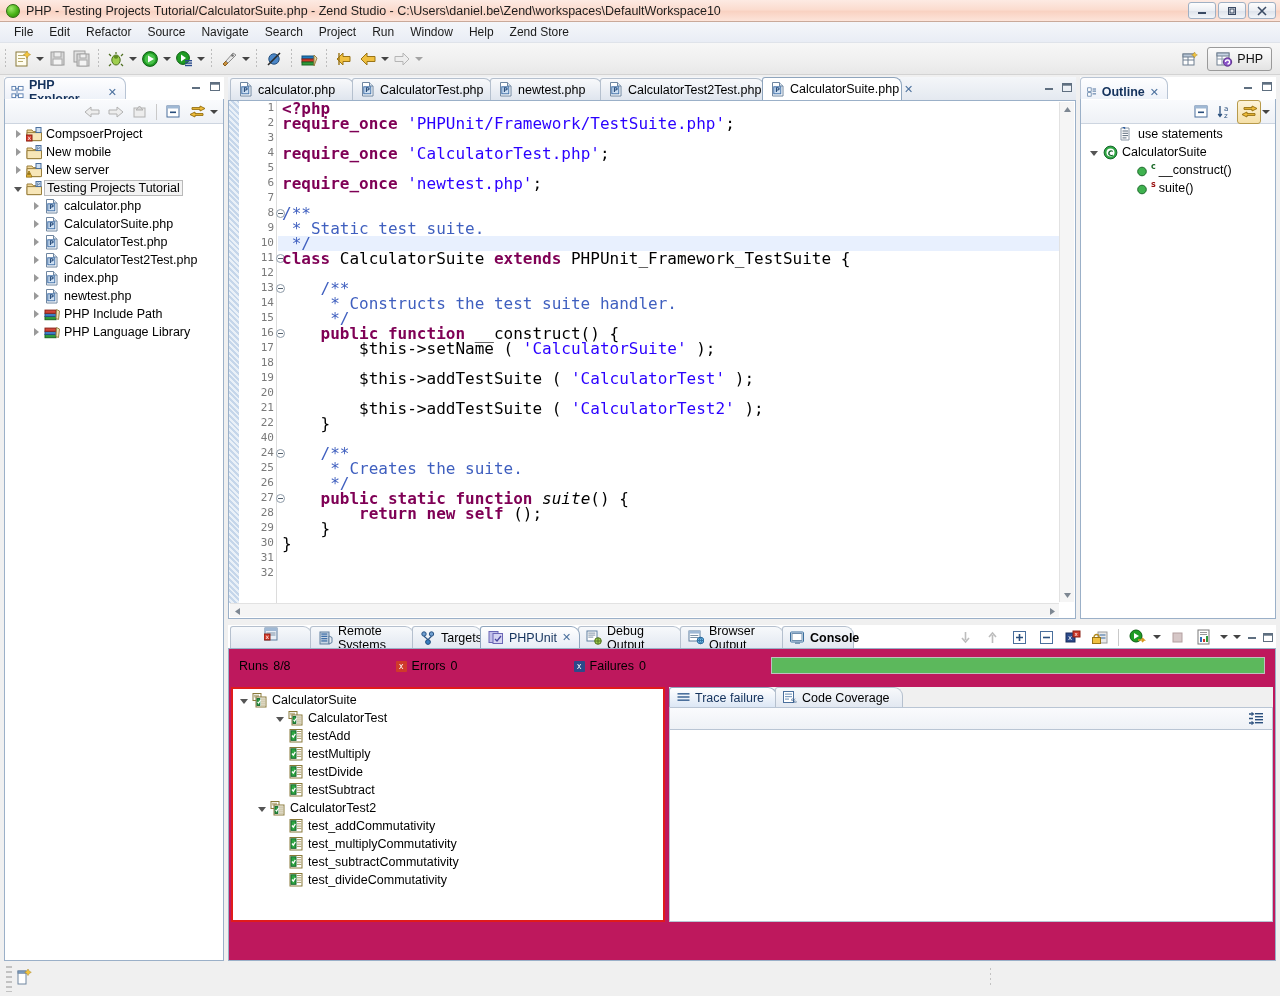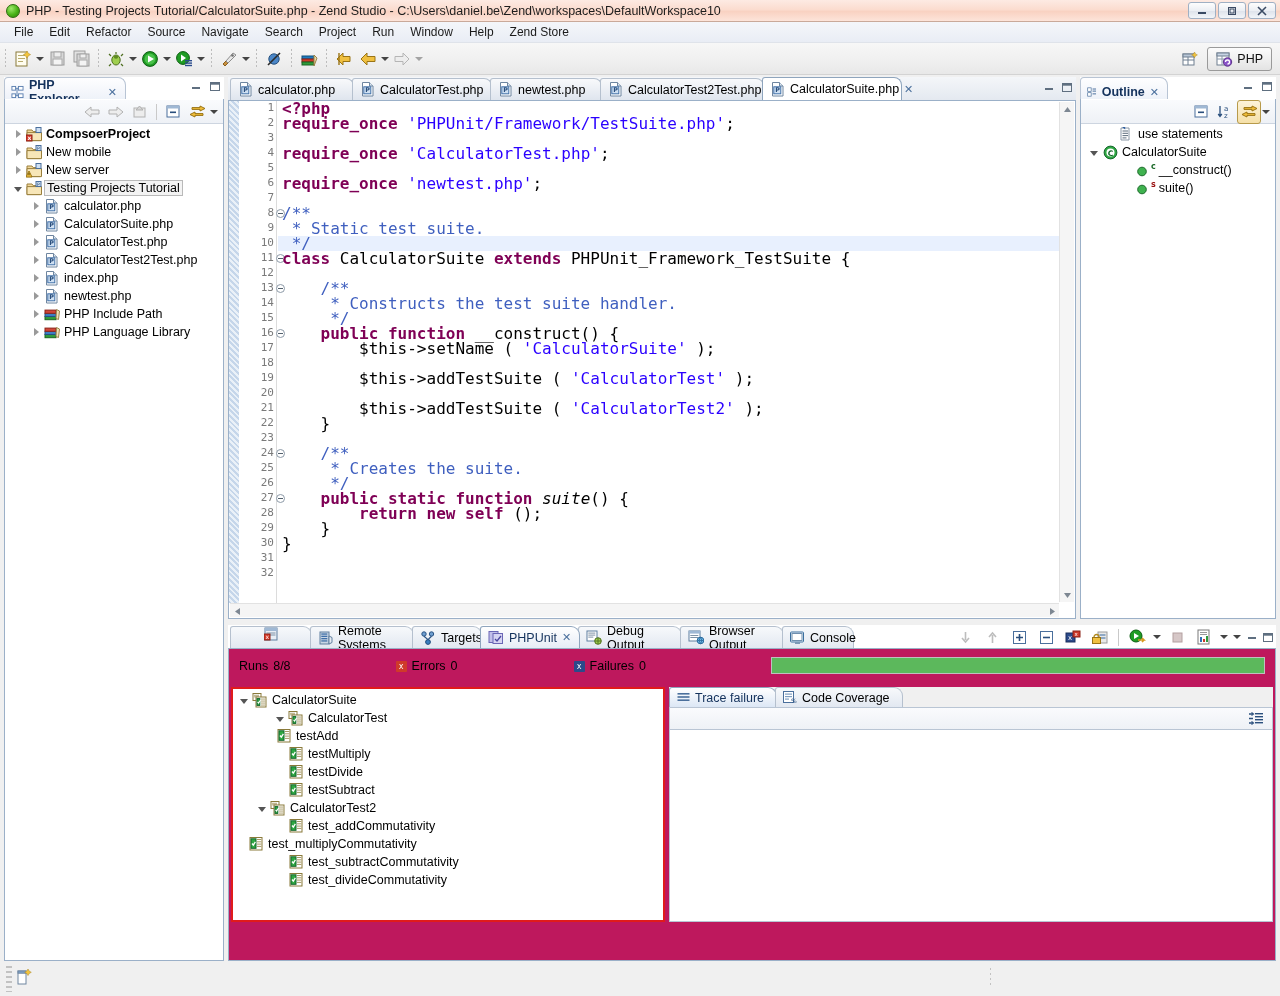--- a/index.html
+++ b/index.html
@@ -147,21 +147,21 @@
   
   #bottom { left: 228px; top: 625px; width: 1048px; height: 336px; }
   .bot-tabbar { position: absolute; left:0; top:0; height: 23px; width: 100%; }
   .bottab {
     position: absolute; top: 1px; height: 22px; display:flex; align-items:center; gap:5px; padding: 0 7px;
     font-size: 12.5px;
     background: linear-gradient(to bottom,#f7f9fb,#e2e8f1);
     border: 1px solid #b5c0ce; border-bottom: none; border-radius: 3px 9px 0 0;
   }
   .bottab.active { background: linear-gradient(to bottom,#ffffff,#e6ecf6); border-color:#8fa5bd; z-index:4; color:#14325c;}
-  .bottab.bold { font-weight: normal; }
+  .bottab.bold { font-weight: bold; }
   .bot-tools { position: absolute; right: 2px; top: 2px; height: 20px; display:flex; align-items:center; gap:3px;}
   .botbody { position:absolute; left:0; top:23px; right:0; bottom:0; background:#be185d; border:1px solid #9bb0c8;}
   .statusrow { position:absolute; left:0; top:0; right:0; height:34px; display:flex; align-items:center; font-size:12.5px;}
   .stat { display:flex; align-items:center; gap:5px; }
   .minibadge { width:11px; height:11px; display:inline-flex; align-items:center; justify-content:center;
       font-size:8px; color:#fff; font-family:"DejaVu Sans Mono", monospace; border-radius:1px;}
   .progress-outer { position:absolute; right:10px; top:8px; width:494px; height:17px;
       background:#bfbfbf; padding:1px; }
   .progress-inner { height:100%; background:#5cb85c; }
   .tree-pane { position:absolute; left:2px; top:38px; width:434px; bottom:38px;
@@ -406,21 +406,21 @@
         <div class="tbtn">
           <svg width="17" height="15" viewBox="0 0 17 15">
             <path d="M11 2 L16 4.5 L11 7 L11 5.4 L3 5.4 L3 3.6 L11 3.6 z" fill="#f0bd3a" stroke="#9a7415"></path>
             <path d="M6 8 L1 10.5 L6 13 L6 11.4 L14 11.4 L14 9.6 L6 9.6 z" fill="#f0bd3a" stroke="#9a7415"></path>
           </svg>
         </div>
         <div class="arrowdn"></div>
       </div>
       <div class="tree" style="top:26px; bottom:1px;">
         <div id="explorer-rows">
-            <div class="trow" style="padding-left:6px;font-weight:bold;">
+            <div class="trow" style="padding-left:6px;">
               <span class="twist collapsed"></span>
               <span class="ticon">
                 <svg width="17" height="15" viewBox="0 0 17 15">
                   <path d="M1 3 h5 l1.2 1.6 h7.3 v9 H1 z" fill="#f2d89a" stroke="#9a7f3c"></path>
                   <path d="M1 5.6 h14.5 v8 H1 z" fill="#f7e6b8" stroke="#9a7f3c"></path>
                   <rect x="10" y="0.5" width="5" height="5" fill="#cfe0f2" stroke="#4a6f9c"></rect>
                   <rect x="0" y="8" width="6" height="6" fill="#d63b2a" stroke="#8c2217"></rect>
                   <text x="1.6" y="12.8" font-family="DejaVu Sans" font-size="6" fill="#fff">x</text>
                 </svg>
               </span>
@@ -657,21 +657,21 @@
             <div class="gutline">13<span class="fold"></span></div>
             <div class="gutline">14</div>
             <div class="gutline">15</div>
             <div class="gutline">16<span class="fold"></span></div>
             <div class="gutline">17</div>
             <div class="gutline">18</div>
             <div class="gutline">19</div>
             <div class="gutline">20</div>
             <div class="gutline">21</div>
             <div class="gutline">22</div>
-            <div class="gutline">23</div>
+            <div class="gutline">40</div>
             <div class="gutline">24<span class="fold"></span></div>
             <div class="gutline">25</div>
             <div class="gutline">26</div>
             <div class="gutline">27<span class="fold"></span></div>
             <div class="gutline">28</div>
             <div class="gutline">29</div>
             <div class="gutline">30</div>
             <div class="gutline">31</div>
             <div class="gutline">32</div>
           </div>
@@ -1028,21 +1028,21 @@
                   <rect x="5" y="5.6" width="2.8" height="6.8" fill="#2fa843" stroke="#13652a"></rect>
                   <path d="M5.6 8.8 L6.6 10 L8.6 7" stroke="#fff" stroke-width="1.1" fill="none"></path>
                   <rect x="9" y="5.6" width="4.2" height="0.9" fill="#a79a65"></rect>
                   <rect x="9" y="7.6" width="4.2" height="0.9" fill="#a79a65"></rect>
                   <rect x="9" y="9.6" width="4.2" height="0.9" fill="#a79a65"></rect>
                   <rect x="9" y="11.6" width="4.2" height="0.9" fill="#a79a65"></rect>
                 </svg>
               </span>
               <span class="tlabel">CalculatorTest</span>
             </div>
-            <div class="trow" style="padding-left:28px;">
+            <div class="trow" style="padding-left:40px;">
               <span class="twist"></span>
               <span class="ticon">
                 <svg width="15" height="14" viewBox="0 0 15 14">
                   <rect x="1" y="0.5" width="12" height="12.5" fill="#fff" stroke="#8a7a3a"></rect>
                   <rect x="2" y="1.8" width="5" height="9.5" fill="#2fa843" stroke="#13652a"></rect>
                   <path d="M3 6.5 L4.3 8.2 L6.4 4.8" stroke="#fff" stroke-width="1.3" fill="none"></path>
                   <rect x="8" y="2" width="4.3" height="1" fill="#a79a65"></rect>
                   <rect x="8" y="4.3" width="4.3" height="1" fill="#a79a65"></rect>
                   <rect x="8" y="6.6" width="4.3" height="1" fill="#a79a65"></rect>
                   <rect x="8" y="8.9" width="4.3" height="1" fill="#a79a65"></rect>
@@ -1121,21 +1121,21 @@
                   <rect x="2" y="1.8" width="5" height="9.5" fill="#2fa843" stroke="#13652a"></rect>
                   <path d="M3 6.5 L4.3 8.2 L6.4 4.8" stroke="#fff" stroke-width="1.3" fill="none"></path>
                   <rect x="8" y="2" width="4.3" height="1" fill="#a79a65"></rect>
                   <rect x="8" y="4.3" width="4.3" height="1" fill="#a79a65"></rect>
                   <rect x="8" y="6.6" width="4.3" height="1" fill="#a79a65"></rect>
                   <rect x="8" y="8.9" width="4.3" height="1" fill="#a79a65"></rect>
                 </svg>
               </span>
               <span class="tlabel">test_addCommutativity</span>
             </div>
-            <div class="trow" style="">
+            <div class="trow" style="padding-left:40px;">
               <span class="twist"></span>
               <span class="ticon">
                 <svg width="15" height="14" viewBox="0 0 15 14">
                   <rect x="1" y="0.5" width="12" height="12.5" fill="#fff" stroke="#8a7a3a"></rect>
                   <rect x="2" y="1.8" width="5" height="9.5" fill="#2fa843" stroke="#13652a"></rect>
                   <path d="M3 6.5 L4.3 8.2 L6.4 4.8" stroke="#fff" stroke-width="1.3" fill="none"></path>
                   <rect x="8" y="2" width="4.3" height="1" fill="#a79a65"></rect>
                   <rect x="8" y="4.3" width="4.3" height="1" fill="#a79a65"></rect>
                   <rect x="8" y="6.6" width="4.3" height="1" fill="#a79a65"></rect>
                   <rect x="8" y="8.9" width="4.3" height="1" fill="#a79a65"></rect>

